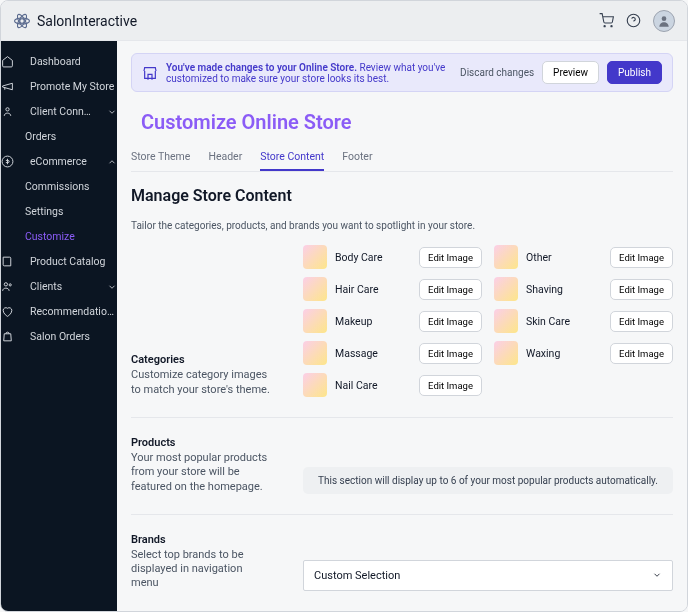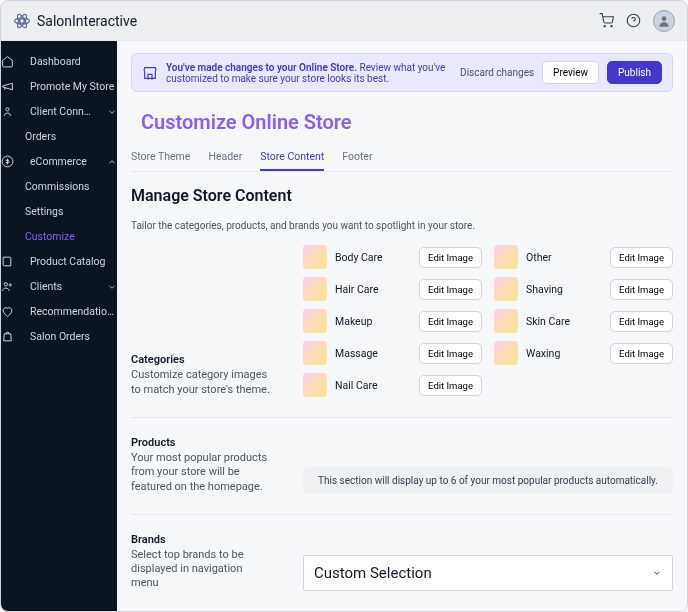--- a/index.html
+++ b/index.html
@@ -40,21 +40,21 @@
 .row-left{width:140px;flex-shrink:0}
 .row-left .title{font-size:11px;font-weight:600;color:#111827;margin-bottom:2px}
 .row-left .descr{font-size:11px;color:#4b5563;line-height:1.3}
 .cat-grid{flex:1;display:grid;grid-template-columns:1fr 1fr;gap:8px 12px}
 .cat-item{display:flex;align-items:center;gap:8px;background:transparent}
 .cat-img{width:24px;height:24px;border-radius:4px;background:linear-gradient(135deg,#fbcfe8,#fde68a);flex-shrink:0}
 .cat-label{flex:1;font-size:10.5px;color:#111827}
 .btn.small{padding:4px 8px;font-size:9.5px}
 .notice{flex:1;background:#eef0f2;border-radius:5px;padding:8px 10px;font-size:10px;color:#374151;text-align:center}
 .select{flex:1}
-.select-box{background:#fff;border:1px solid #d1d5db;border-radius:2px;padding:8px 10px;font-size:15px;display:flex;align-items:center;justify-content:space-between;cursor:pointer}
+.select-box{background:#fff;border:1px solid #d1d5db;border-radius:2px;padding:8px 10px;font-size:11px;display:flex;align-items:center;justify-content:space-between;cursor:pointer}
 .brand-list{margin-left:160px;max-width:220px}
 .brand-row{display:flex;align-items:center;gap:12px;padding:10px 4px;border-bottom:1px solid #e5e7eb}
 .brand-logo{width:18px;height:18px;background:#f3f4f6;border-radius:3px;display:flex;align-items:center;justify-content:center;font-size:6px;color:#6b7280;flex-shrink:0}
 .brand-name{flex:1;font-size:10.5px;color:#111827}
 .trash{width:14px;height:14px;color:#4338ca;cursor:pointer}
 hr.divider{border:none;border-top:1px solid #e5e7eb;margin:18px 0}
 </style>
 </head>
 <body>
 

